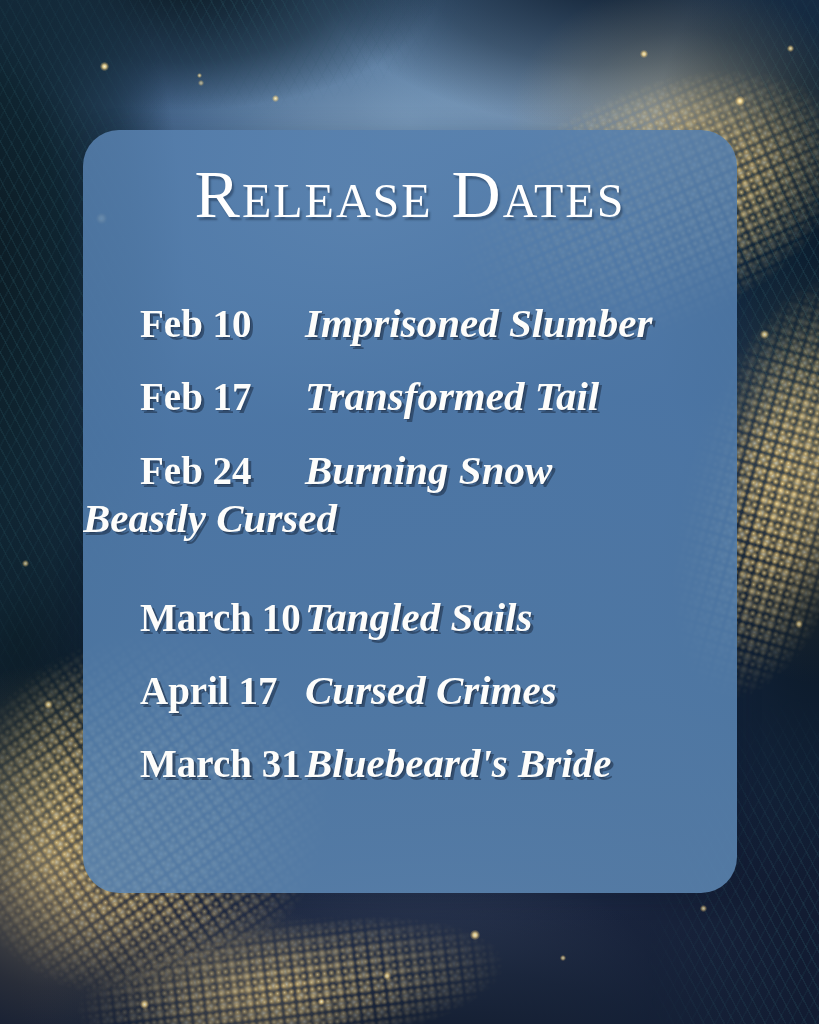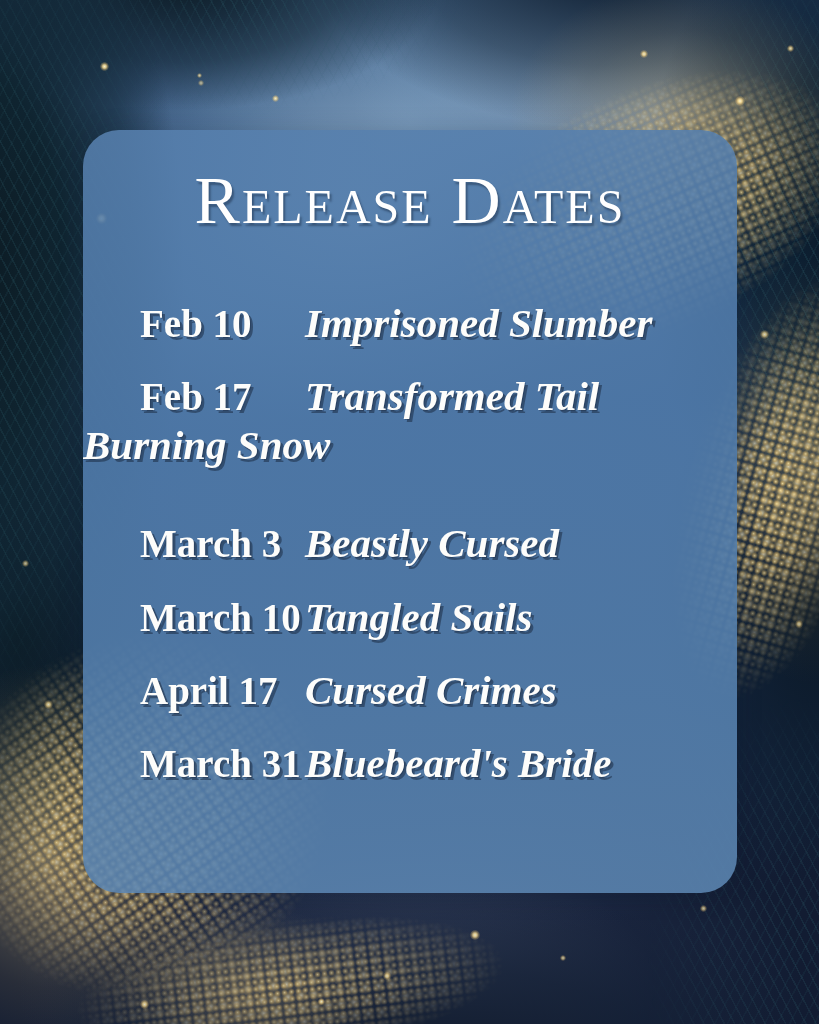--- a/index.html
+++ b/index.html
@@ -147,22 +147,22 @@
     top: 130px;
     width: 654px;
     height: 763px;
     border-radius: 36px;
     background: linear-gradient(176deg, rgba(86,127,173,0.88) 0%, rgba(79,122,170,0.90) 38%, rgba(84,127,173,0.90) 72%, rgba(92,134,178,0.88) 100%);
     box-shadow: 0 2px 26px rgba(10,20,40,0.20);
     overflow: hidden;
   }
 
   .panel-title {
-    margin: 0;
-    padding: 36px 0 0 0;
+    margin: 8px;
+    padding: 22px 0 0 0;
     text-align: center;
     color: #ffffff;
     font-family: "Liberation Serif", "DejaVu Serif", serif;
     font-size: 68px;
     line-height: 1.0;
     font-weight: 400;
     letter-spacing: 2px;
     font-variant: small-caps;
     text-shadow: 2px 3px 2px rgba(22,40,64,0.45);
     white-space: nowrap;
@@ -257,24 +257,24 @@
     <ul class="schedule">
       <li class="schedule-row">
         <span class="row-date">Feb 10</span>
         <span class="row-title">Imprisoned Slumber</span>
       </li>
       <li class="schedule-row">
         <span class="row-date">Feb 17</span>
         <span class="row-title">Transformed Tail</span>
       </li>
       <li class="schedule-row">
+        <span class="row-date">Feb 24</span>
         <span class="row-title">Burning Snow</span>
       </li>
       <li class="schedule-row">
-        <span class="row-date">March 3</span>
         <span class="row-title">Beastly Cursed</span>
       </li>
       <li class="schedule-row">
         <span class="row-date">March 10</span>
         <span class="row-title">Tangled Sails</span>
       </li>
       <li class="schedule-row">
         <span class="row-date">April 17</span>
         <span class="row-title">Cursed Crimes</span>
       </li>

